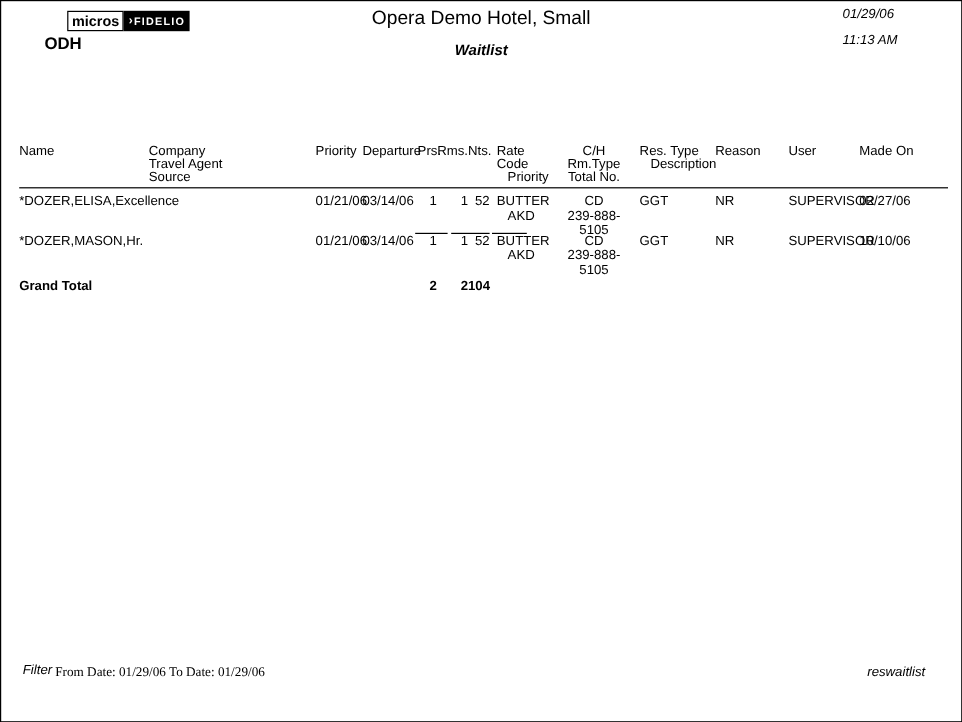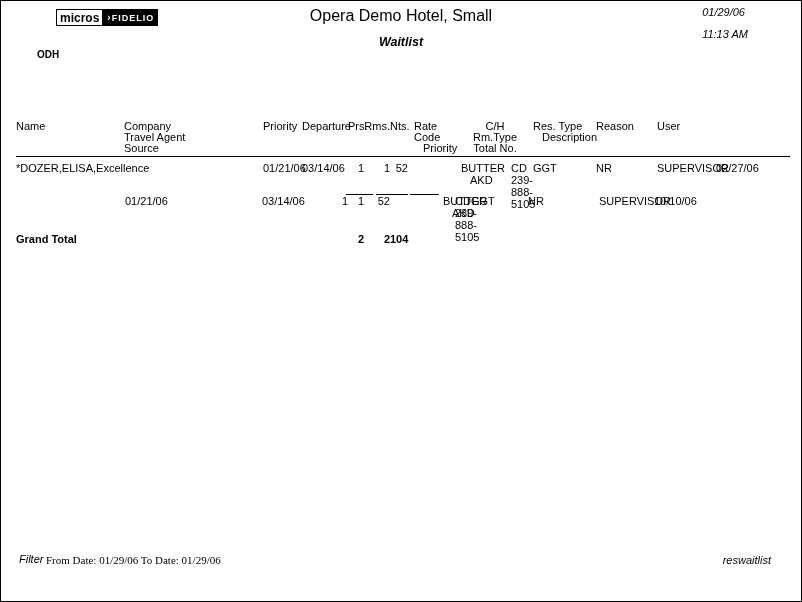--- a/index.html
+++ b/index.html
@@ -18,21 +18,21 @@
   .logo-micros {
     border:1px solid #000; background:#fff; color:#000;
     font-weight:bold; font-size:12px; padding:0 3px;
     display:flex; align-items:center;
   }
   .logo-fidelio {
     background:#000; color:#fff; font-weight:bold; font-size:9px;
     padding:0 4px; display:flex; align-items:center; letter-spacing:1px;
   }
   .logo-arrow { font-size:10px; margin-right:1px; letter-spacing:0; }
-  .property-code { position:absolute; left:36px; top:48px; font-weight:bold; font-size:10px; }
+  .property-code { position:absolute; left:36px; top:27px; font-weight:bold; font-size:14px; }
   .hotel-name { position:absolute; top:6px; left:0; right:0; text-align:center; font-size:16px; }
   .report-title { position:absolute; top:34px; left:0; right:0; text-align:center; font-style:italic; font-weight:bold; font-size:12.5px; }
   .print-date { position:absolute; top:5px; right:56px; font-style:italic; }
   .print-time { position:absolute; top:27px; right:53px; font-style:italic; }
 
   
   .rpt { position:absolute; left:15px; top:88px; width:774px; }
   .trow {
     display:grid;
     grid-template-columns:108px 138px 40px 46px 16px 26px 18px 56px 62px 68px 58px 62px 76px;
@@ -44,21 +44,21 @@
   .c-prs, .c-rms, .c-nts { text-align:right; }
   .c-rate   { padding-left:6px; }
   .c-ch     { text-align:center; }
   .c-res    { padding-left:7px; }
   .c-reason { padding-left:2px; }
   .c-user   { padding-left:5px; }
   .c-made   { padding-left:2px; }
   .indent   { padding-left:9px; }
   .datarow-1 { margin-top:5px; }
   .datarow-2 { margin-top:9px; }
-  .cell-2l { height:24px;margin-left:47px; }
+  .cell-2l { height:24px; }
 
   
   .total-rule { position:absolute; height:1px; background:#000; top:105px; }
   .rule-prs { left:330px; width:27px; }
   .rule-rms { left:360px; width:32px; }
   .rule-nts { left:394px; width:29px; }
   .totalrow { margin-top:14px; font-weight:bold; }
   .total-label { grid-column:1 / 5; text-align:left; padding-right:3px; }
 
   
@@ -106,20 +106,21 @@
       <div class="c-ch">
         <div>C/H  Rm.Type</div>
         <div>Total No.</div>
       </div>
       <div class="c-res">
         <div>Res. Type</div>
         <div class="indent">Description</div>
       </div>
       <div class="c-reason">Reason</div>
       <div class="c-user">User</div>
+      <div class="c-made">Made On</div>
     </div>
 
     <div class="trow datarow-1">
       <div class="c-name">*DOZER,ELISA,Excellence</div>
       <div class="c-company"></div>
       <div class="c-arrival">01/21/06</div>
       <div class="c-dep">03/14/06</div>
       <div class="c-prs">1</div>
       <div class="c-rms">1</div>
       <div class="c-nts">52</div>
@@ -131,20 +132,21 @@
         <div>CD</div>
         <div>239-888-5105</div>
       </div>
       <div class="c-res">GGT</div>
       <div class="c-reason">NR</div>
       <div class="c-user">SUPERVISOR</div>
       <div class="c-made">02/27/06</div>
     </div>
 
     <div class="trow datarow-2">
+      <div class="c-name">*DOZER,MASON,Hr.</div>
       <div class="c-company"></div>
       <div class="c-arrival">01/21/06</div>
       <div class="c-dep">03/14/06</div>
       <div class="c-prs">1</div>
       <div class="c-rms">1</div>
       <div class="c-nts">52</div>
       <div class="c-rate cell-2l">
         <div>BUTTER</div>
         <div class="indent">AKD</div>
       </div>

